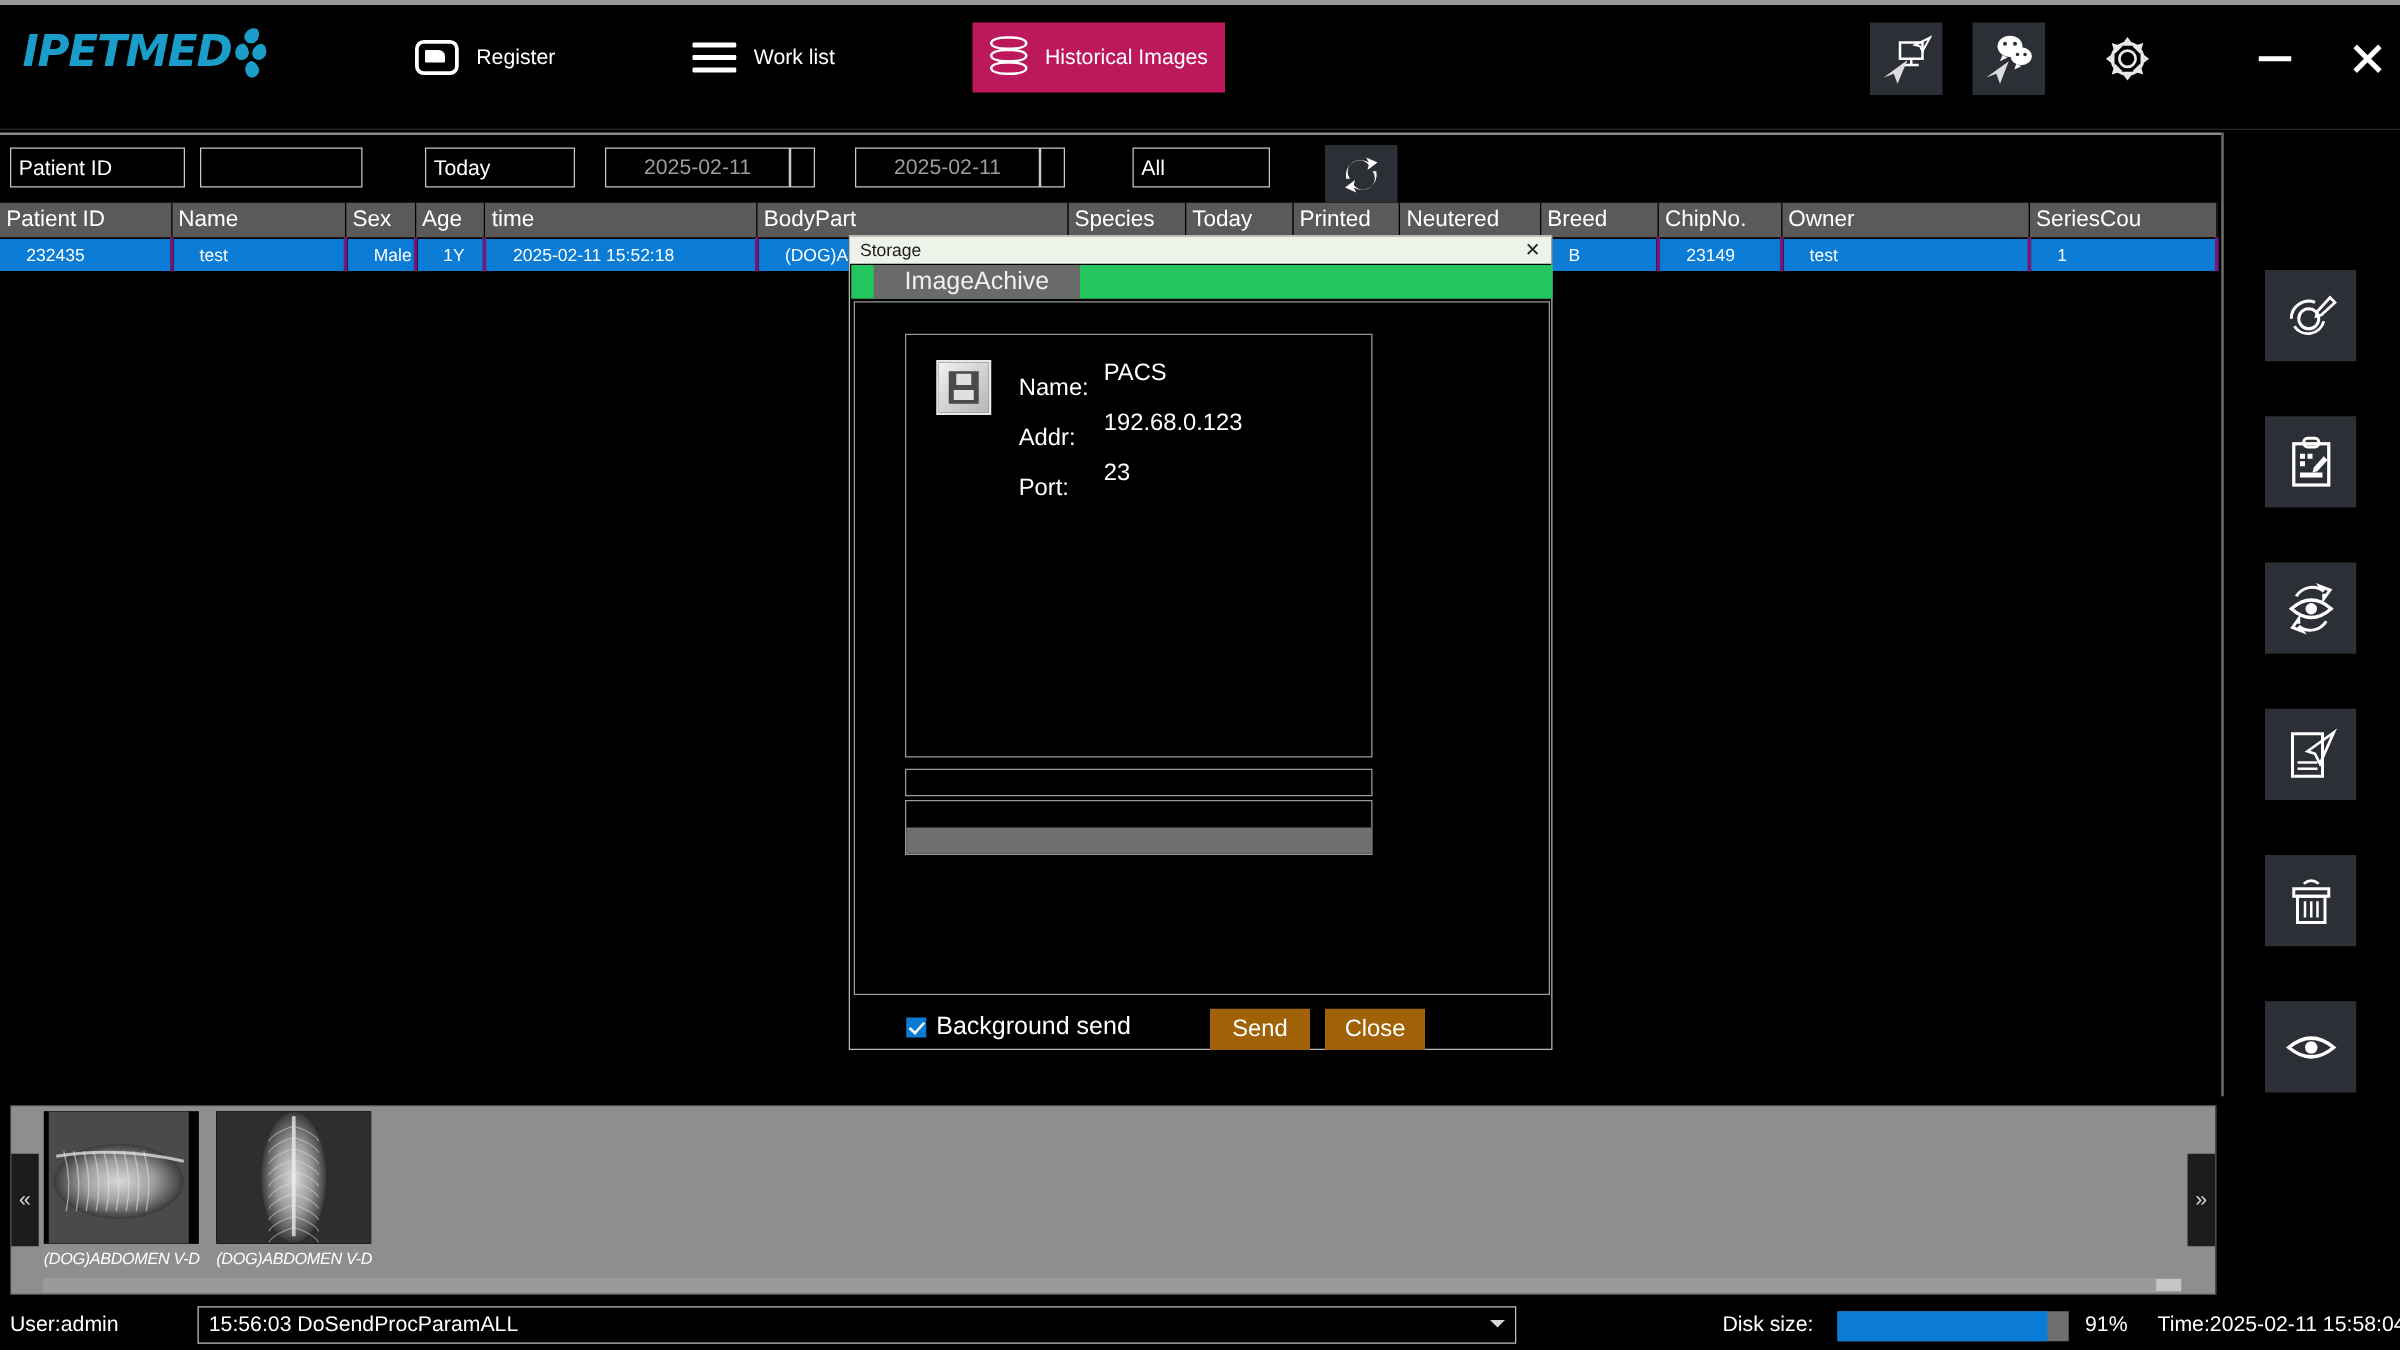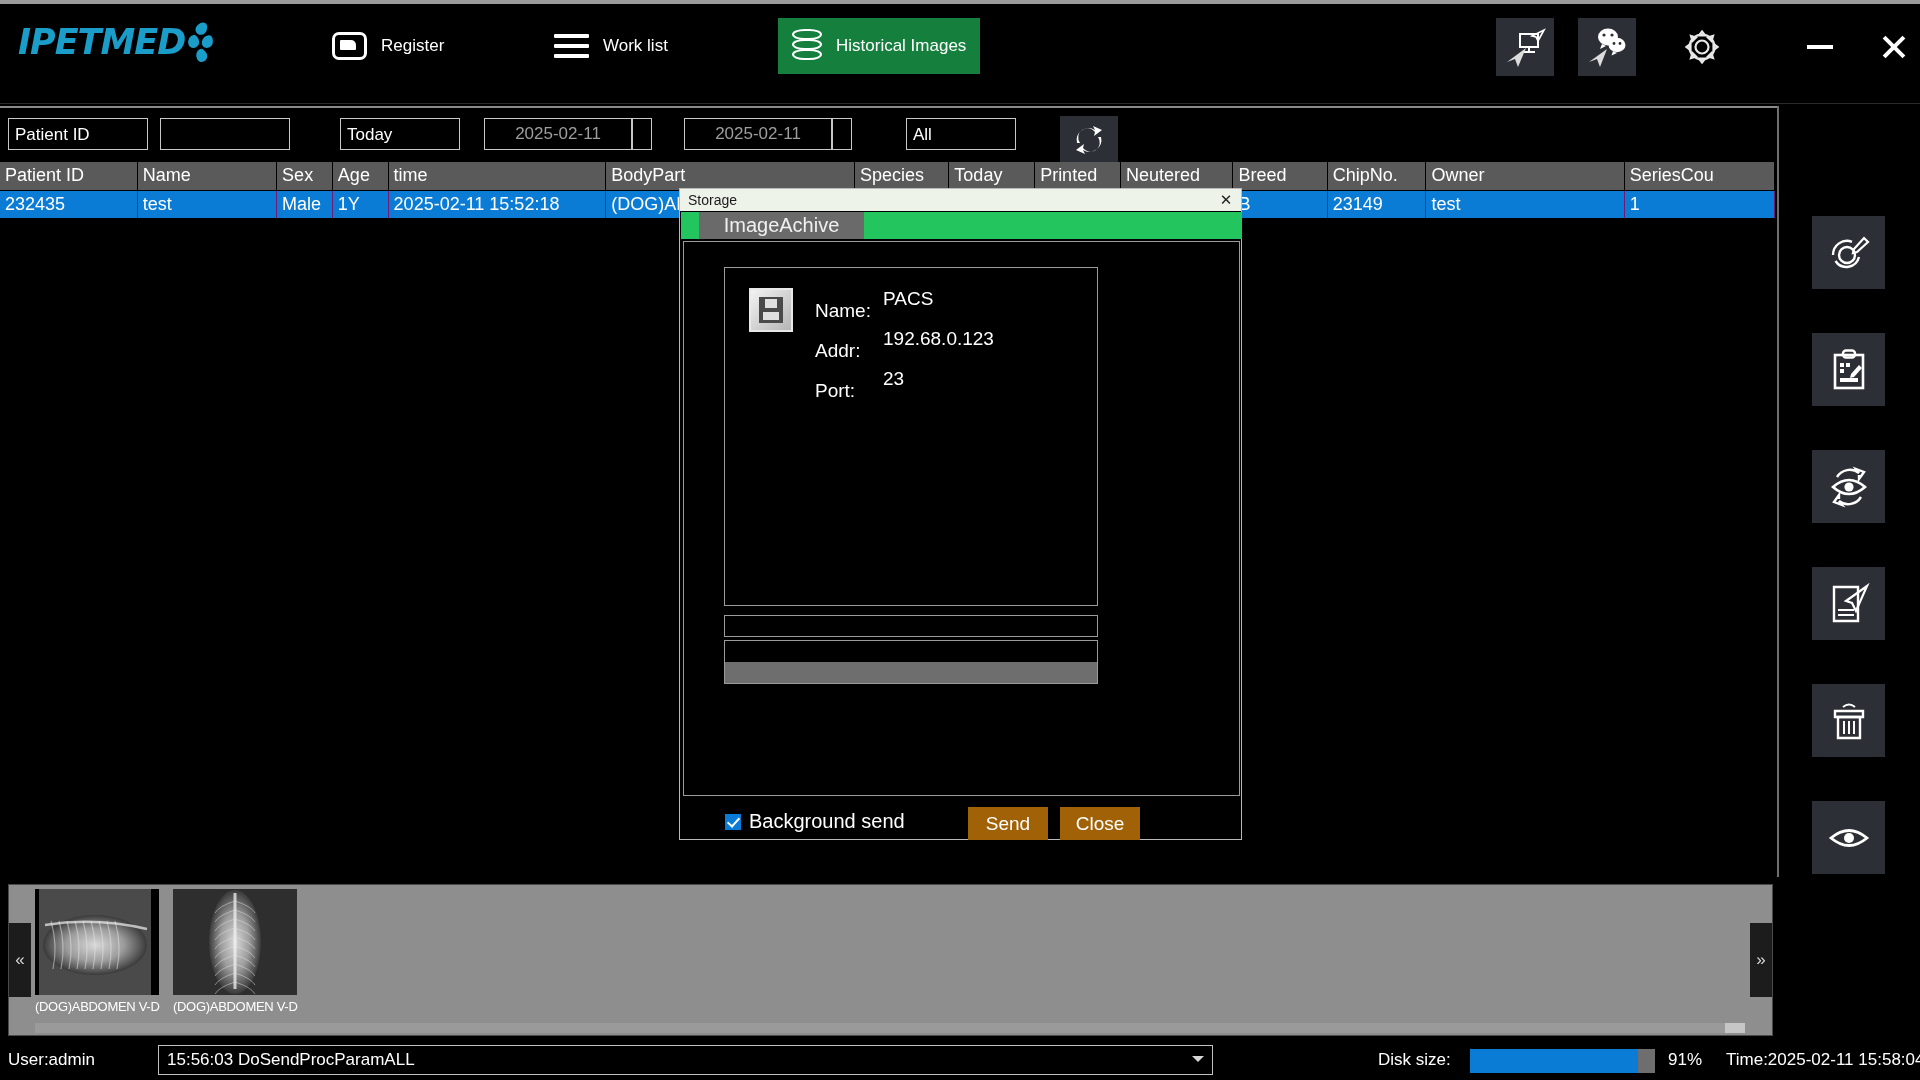--- a/index.html
+++ b/index.html
@@ -36,21 +36,21 @@
   .logo-dots i:nth-child(2) { left: 14px; top: 13px; transform: rotate(10deg); }
   .logo-dots i:nth-child(3) { left: 8px;  top: 27px; transform: rotate(-25deg); }
   .logo-dots i:nth-child(4) { left: 0px;  top: 13px; transform: rotate(-10deg);}
 
   .navbtn {
     position: absolute; top: 18px; height: 56px;
     display: flex; align-items: center; gap: 14px;
     padding: 0 14px; color: #fff; cursor: pointer;
   }
   .navbtn .lbl { font-size: 17px; color: #fff; white-space: nowrap; }
-  .navbtn.active { background: #15803d; }
+  .navbtn.active { background: #be185d; }
   #nav-register { left: 318px; }
   #nav-worklist { left: 540px; }
   #nav-historical { left: 778px; }
 
   .ic-register { width: 35px; height: 28px; border: 3px solid #fff; border-radius: 7px; position: relative; }
   .ic-register::after { content:""; position:absolute; left:5px; top:5px; width:16px; height:10px; background:#fff;
        border-radius: 1px 5px 1px 1px; }
   .ic-hamburger { width: 35px; height: 24px; display:flex; flex-direction: column; justify-content: space-between; }
   .ic-hamburger span { display:block; height:4px; background:#fff; border-radius:1px; }
   .ic-db { width: 30px; height: 34px; position: relative; }
@@ -109,23 +109,23 @@
     position: absolute; top: 162px; left: 0; width: 1777px; height: 715px; background: #000;
     overflow: hidden;
   }
   table.patients { border-collapse: collapse; width: 1775px; table-layout: fixed; }
   table.patients th {
     background: #5a5a5a; color:#fff; font-size: 18px; font-weight: normal;
     text-align: left; padding: 3px 5px; height: 28px;
     border-right: 1px solid #000; border-bottom: 1px solid #000;
   }
   table.patients td {
-    background: #0a7cd6; color:#fff; font-size: 18px;
-    text-align: left; padding: 3px 5px; height: 27px;
-    border-right: 1px solid #701a75; overflow: hidden; white-space: nowrap;
+    background: #0a7cd6; color:#fff; font-size: 14px;
+    text-align: left; padding: 3px 21px; height: 27px;
+    border-right: 3px solid #701a75; overflow: hidden; white-space: nowrap;
   }
 
   
   .rail {
     position: absolute; top: 106px; right: 0; width: 143px; height: 771px;
     background: #000; border-left: 2px solid #6e6e6e;
   }
   .rail-btn {
     position: absolute; left: 33px; width: 73px; height: 73px;
     background: #2c2f35; display:flex; align-items:center; justify-content:center; cursor:pointer;
@@ -143,21 +143,21 @@
     background: #8e8e8e; border: 1px solid #4a4a4a;
   }
   .thumb-collapse-l {
     position:absolute; left:0; top:38px; width:22px; height:74px; background:#1c1c1c;
     color:#d8d8d8; font-size:17px; display:flex; align-items:center; justify-content:center; cursor:pointer;
   }
   .thumb-collapse-r {
     position:absolute; right:0; top:38px; width:22px; height:74px; background:#1c1c1c;
     color:#d8d8d8; font-size:17px; display:flex; align-items:center; justify-content:center; cursor:pointer;
   }
-  .thumbs { position:absolute; left:26px; top:4px; display:flex; gap:14px; }
+  .thumbs { position:absolute; left:26px; top:4px; display:flex; gap:14px;font-style:italic; }
   .thumb { width: 124px; cursor:pointer; }
   .thumb .img {
     width: 124px; height: 106px; background: #000; position: relative; overflow:hidden;
   }
   .thumb .cap {
     color:#fff; font-size:13px; text-align:center; margin-top:4px; white-space:nowrap;
     letter-spacing: -0.3px;
   }
   .thumb-hscroll {
     position:absolute; left:26px; bottom:2px; width: 1710px; height: 10px; background: #c6c6c6;

